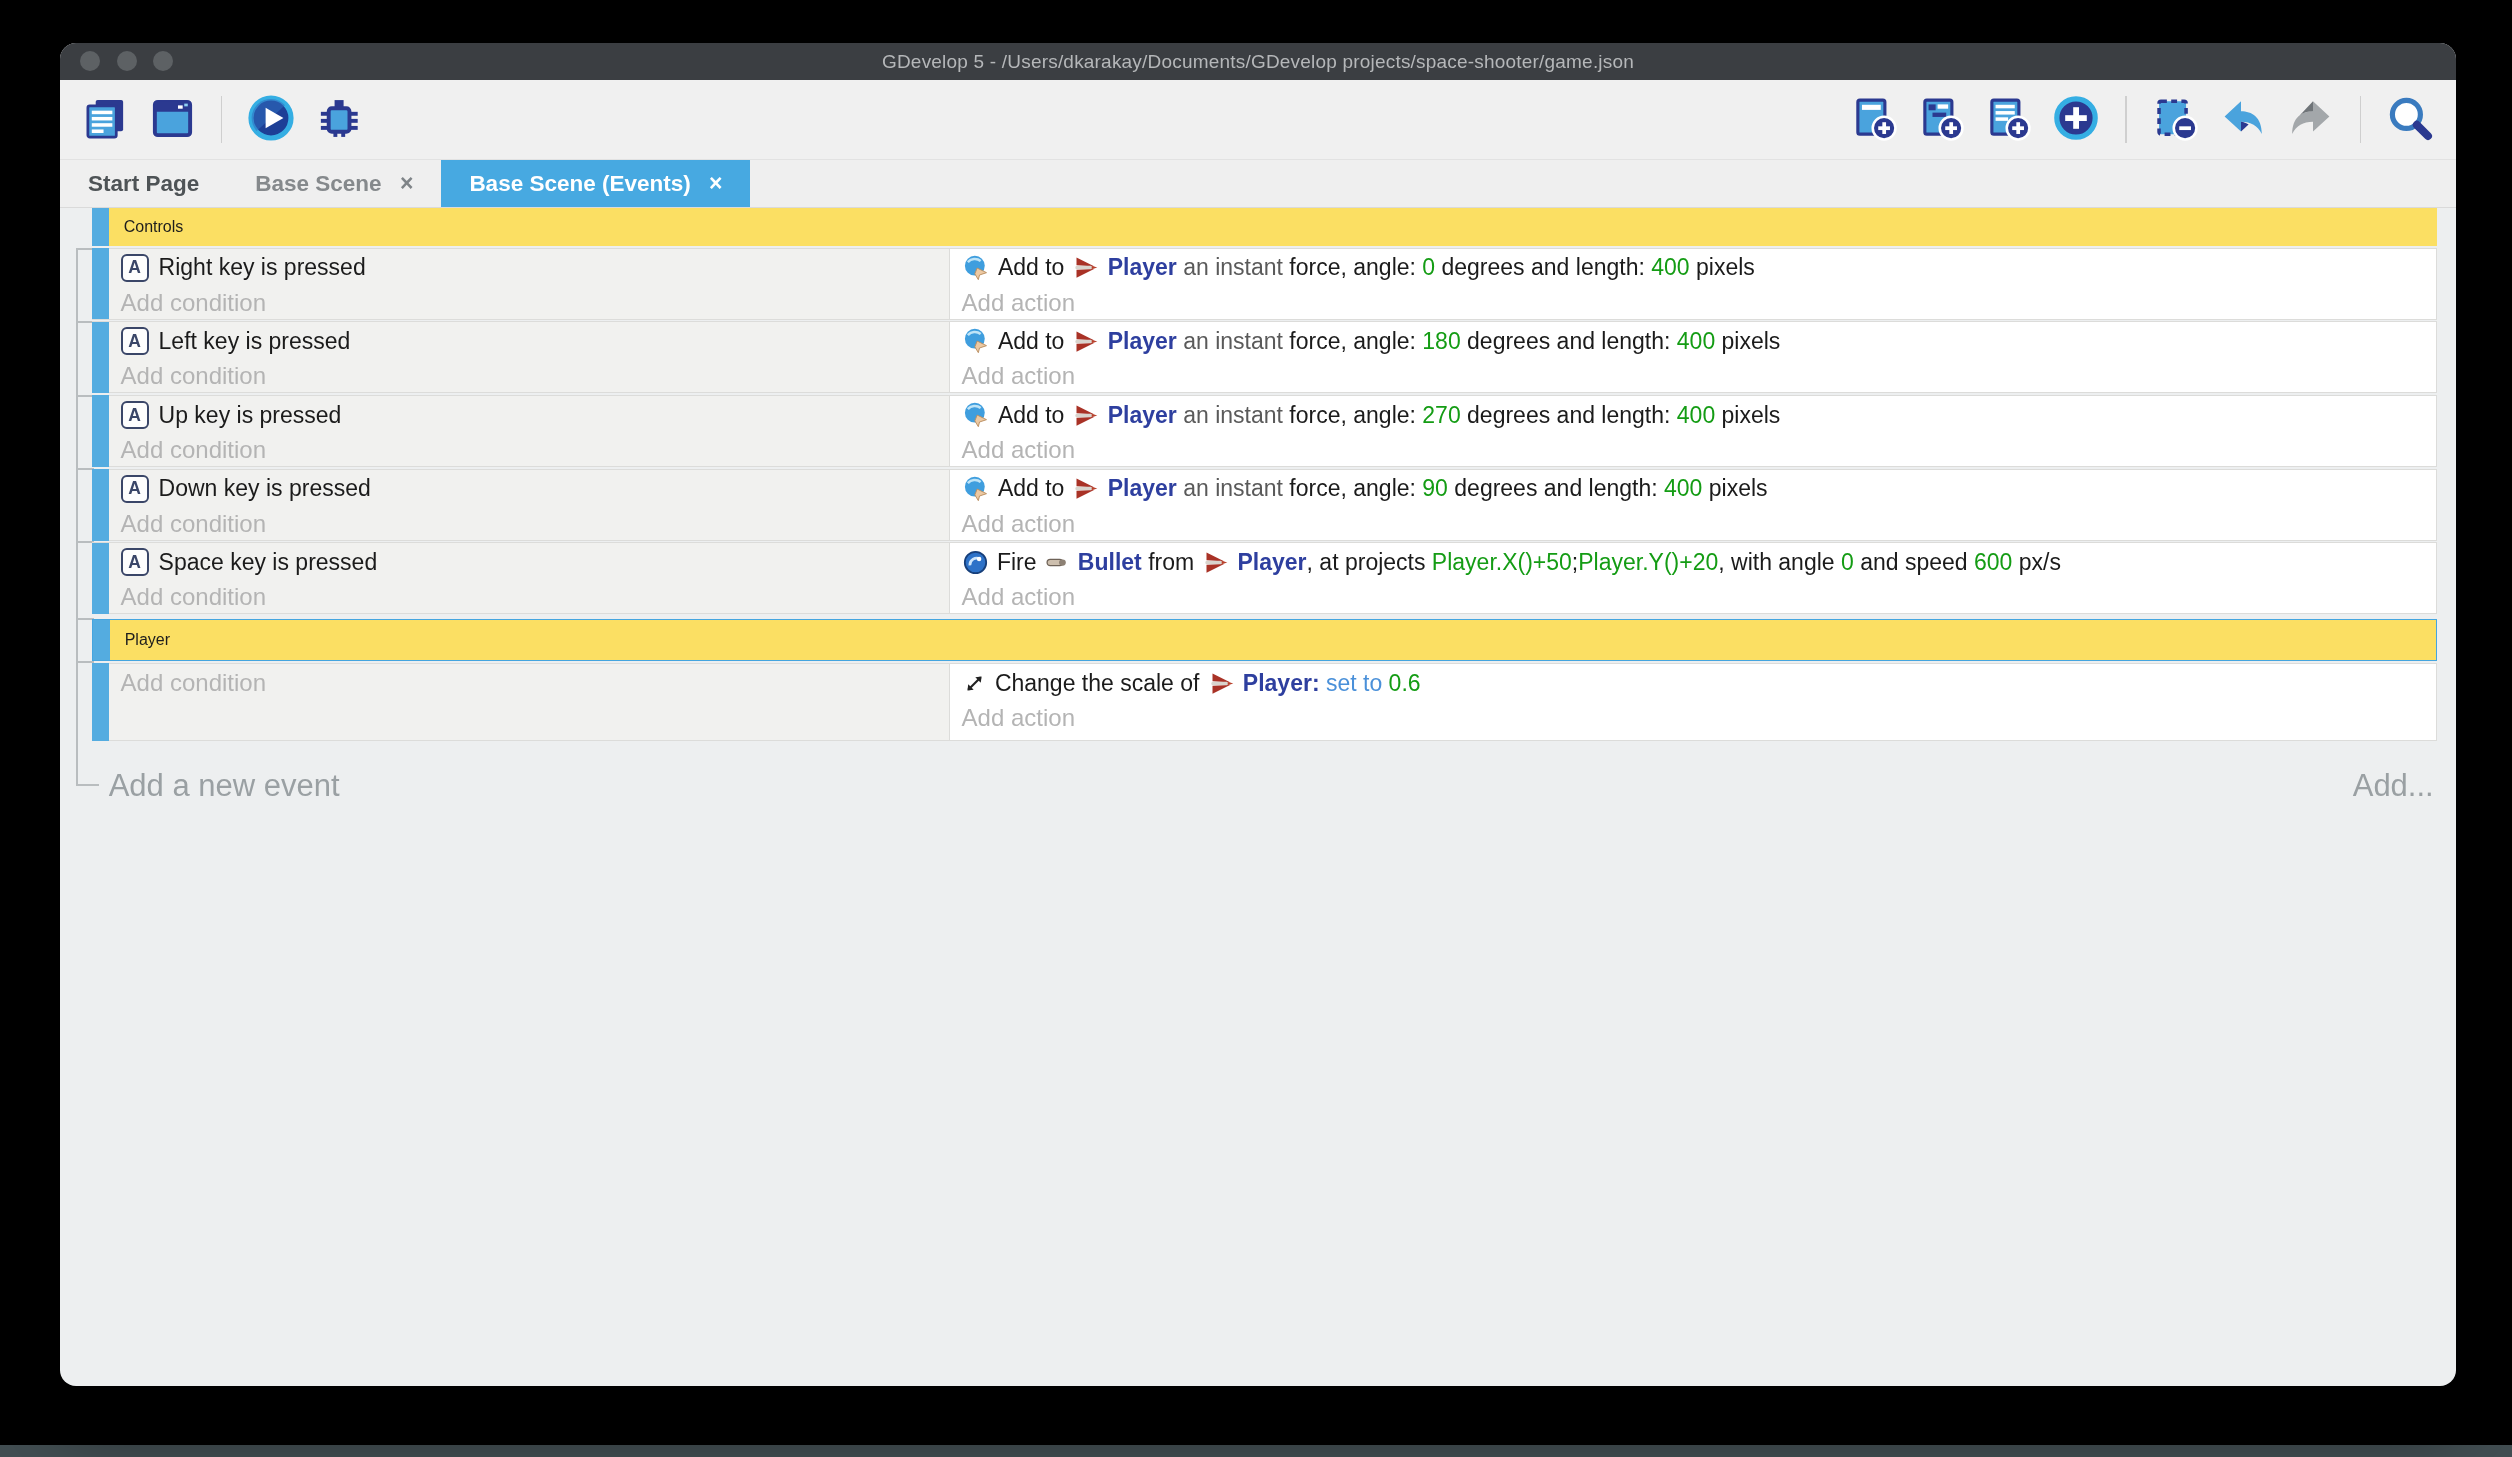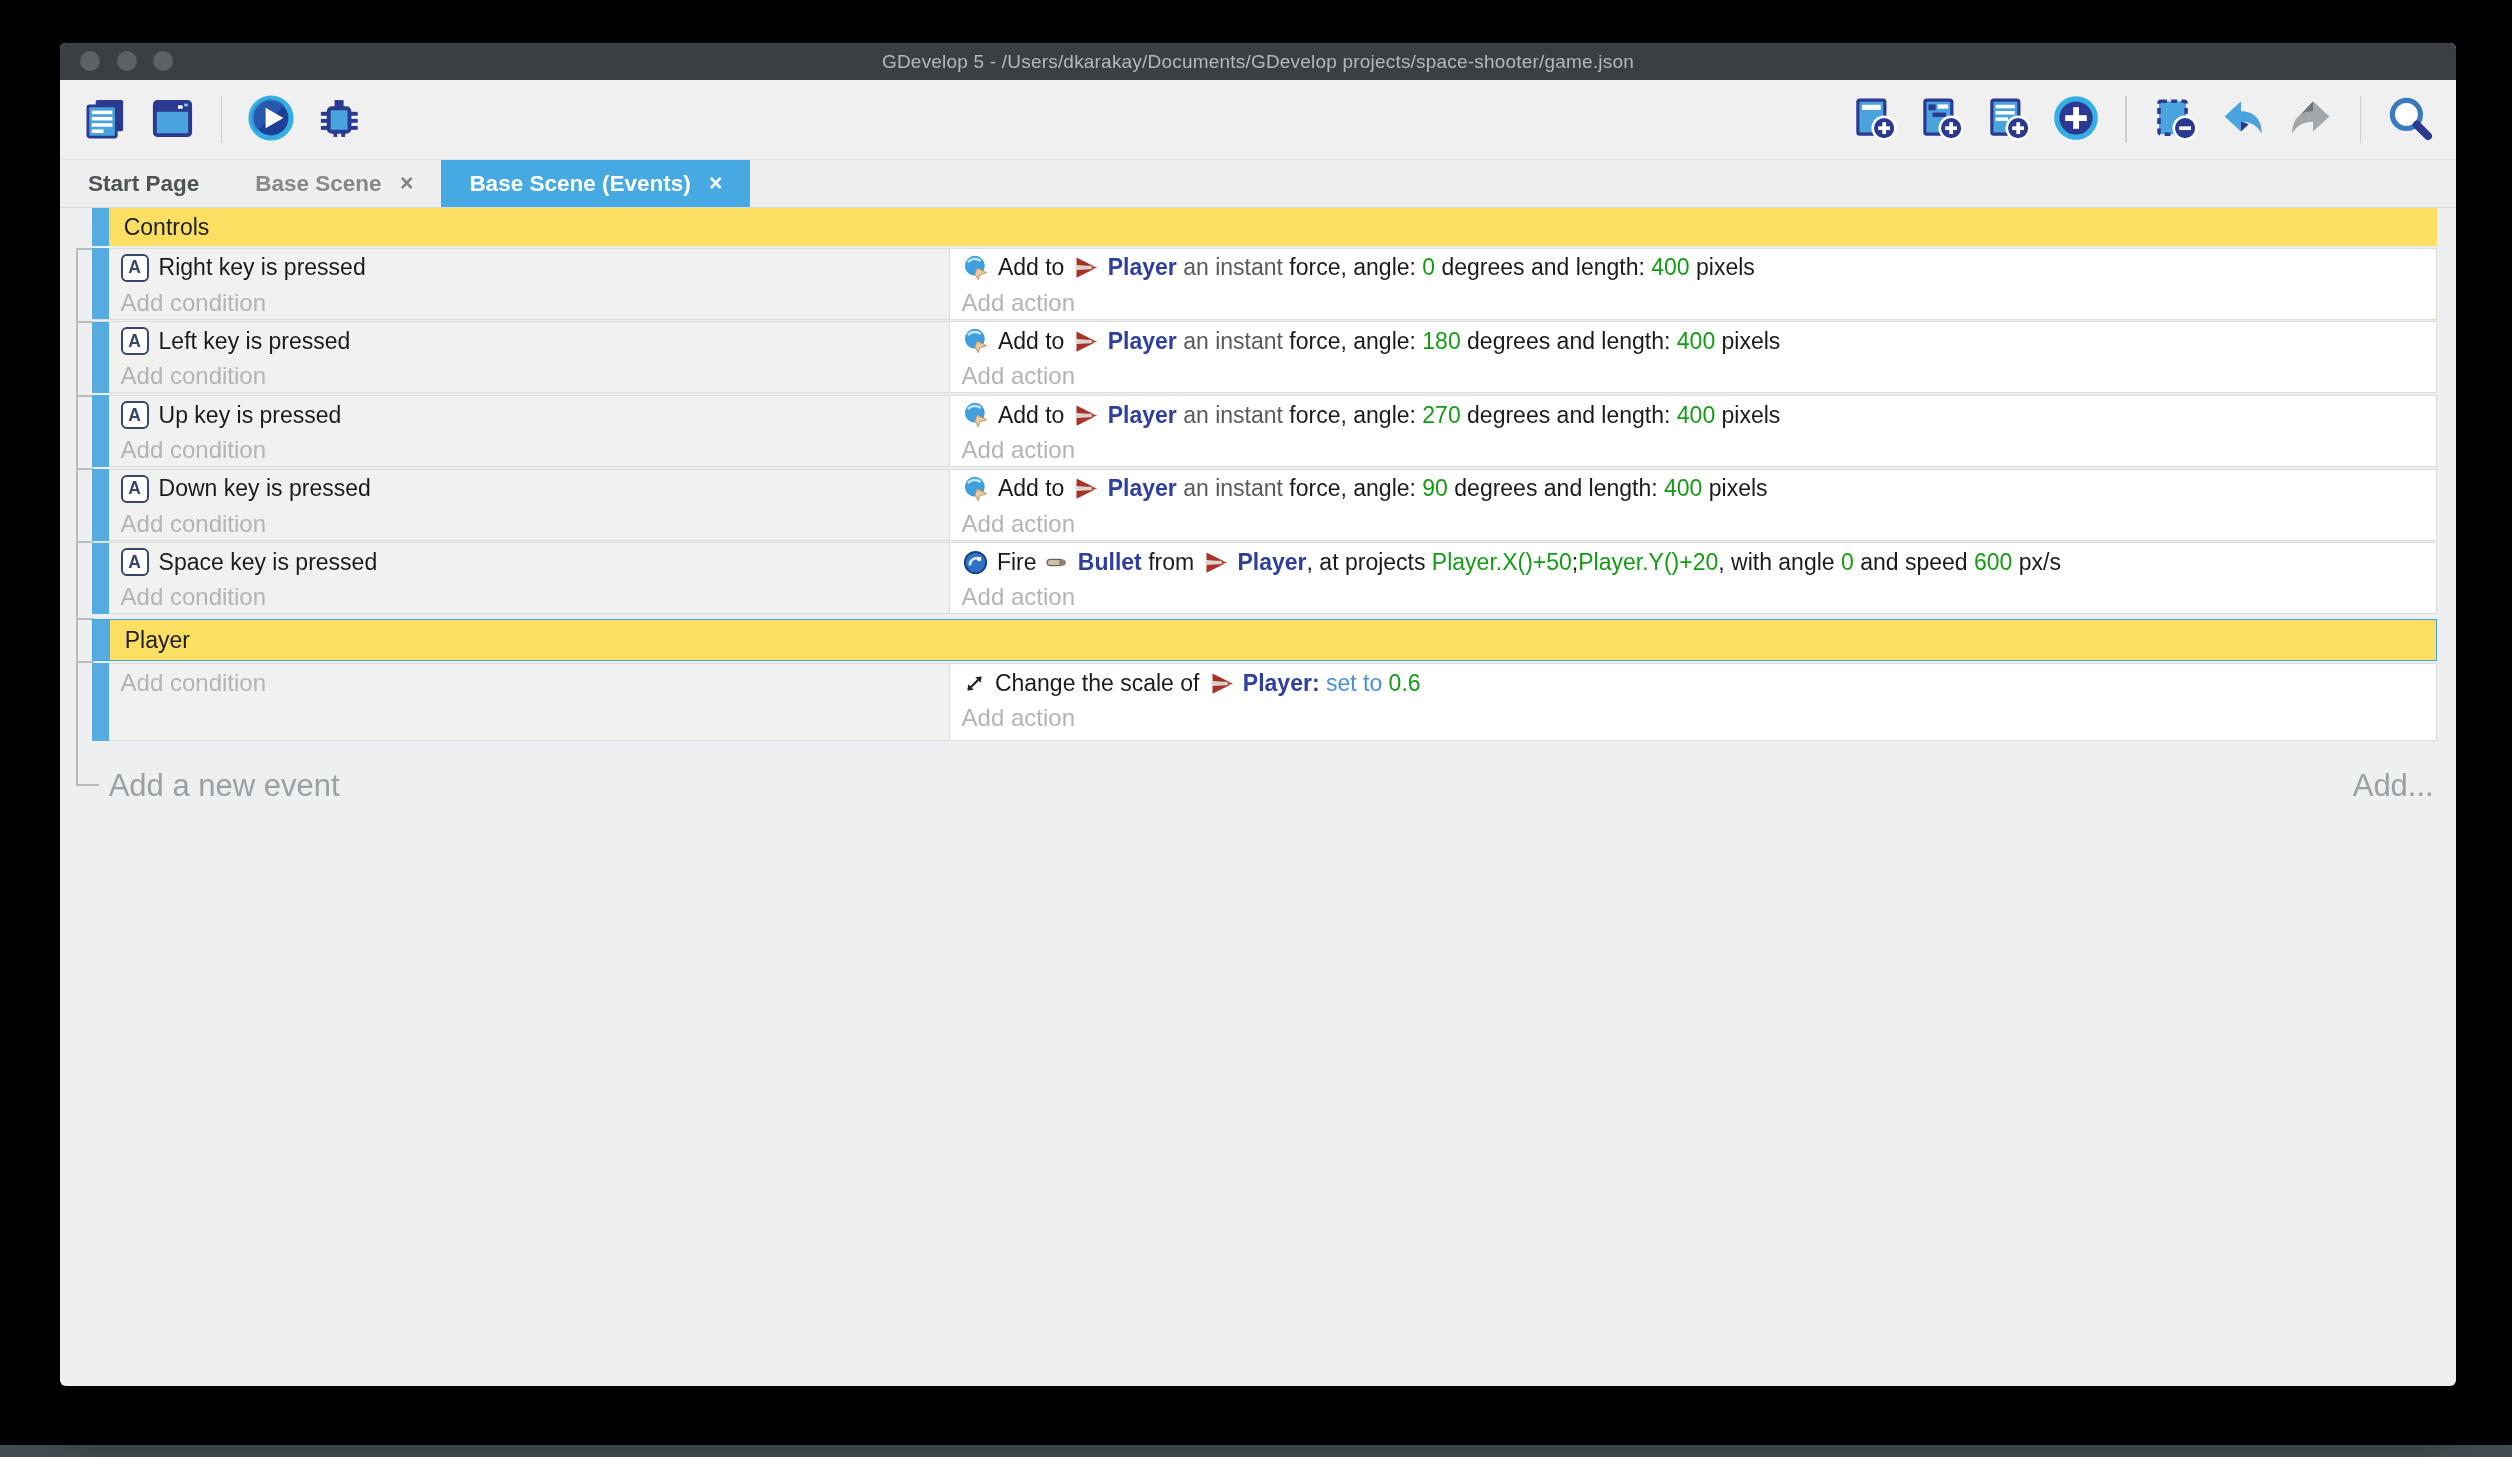--- a/index.html
+++ b/index.html
@@ -1,21 +1,21 @@
 <!DOCTYPE html>
 <html style="font-size:13.3px"><head>
 <meta charset="utf-8">
 <style>
   * { box-sizing: border-box; margin: 0; padding: 0; }
   html,body { width:2512px; height:1458px; background:#000; font-family:"Liberation Sans",sans-serif; }
   .stage { position:relative; width:2512px; height:1458px; background:#000; overflow:hidden; }
   .desktop-strip { position:absolute; left:0; bottom:0; width:100%; height:13.3px; background:#4e5c60; opacity:.85; }
 
   .window { position:absolute; left:60px; top:43px; width:2396px; height:1343px;
-            border-radius:6px; overflow:hidden; background:#edeff0;
+            border-radius:16px; overflow:hidden; background:#edeff0;
             box-shadow:0 30px 75px rgba(0,0,0,.7); }
 
   
   .titlebar { position:relative; height:37px; background:#3b3e42; display:flex; align-items:center; justify-content:center; }
   .lights { position:absolute; left:20px; top:8.3px; display:flex; gap:16.7px; }
   .light { width:20px; height:20px; border-radius:50%; background:#5d6164; }
   .win-title { color:#b5b7b9; font-size:19px; letter-spacing:0.2px; }
 
   
   .toolbar { height:80px; background:#f0f0f0; display:flex; align-items:center; padding:0 21.7px; border-bottom:0.8px solid #e2e2e2; }
@@ -32,21 +32,21 @@
   .tab-close { font-size:23px; line-height:1; color:#7f8488; cursor:pointer; }
   .tab.active .tab-close { color:#fff; }
 
   
   .events { position:absolute; left:32px; right:19px; top:165px; }
   .rail { position:absolute; background:#b9bdbf; }
 
   .group-row { position:relative; display:flex; height:38px; margin-bottom:1.7px; }
   .group-row .bar { width:16.7px; background:#54ace0; flex:none; }
   .group-label { flex:1; background:#fbdf63; display:flex; align-items:center; padding-left:15px;
-                 font-size:23px; font-weight:500; color:#1d1d1d; }
+                 font-size:16px; font-weight:500; color:#1d1d1d; }
   .group-row.selected { height:42px; border:1.7px solid #45a5df; }
 
   .event-row { display:flex; margin-bottom:1.7px; background:#fff; border:0.8px solid #dcdcda; }
   .event-row .bar { width:16.7px; background:#54ace0; flex:none; margin:-0.8px 0 -0.8px -0.8px; }
   .cond { width:841px; flex:none; background:#f1f1ef; border-right:0.8px solid #dcdcda; }
   .act { flex:1; background:#fff; }
   .line1 { height:38px; display:flex; align-items:center; padding-left:11.7px; font-size:23px; color:#1b1b1b; }
   .addline { height:32px; display:flex; align-items:center; padding-left:11.7px; font-size:24px; color:#b4b4b4; cursor:pointer; }
   .row-h86 { height:72px; }
   .row-h94 { height:78px; }

